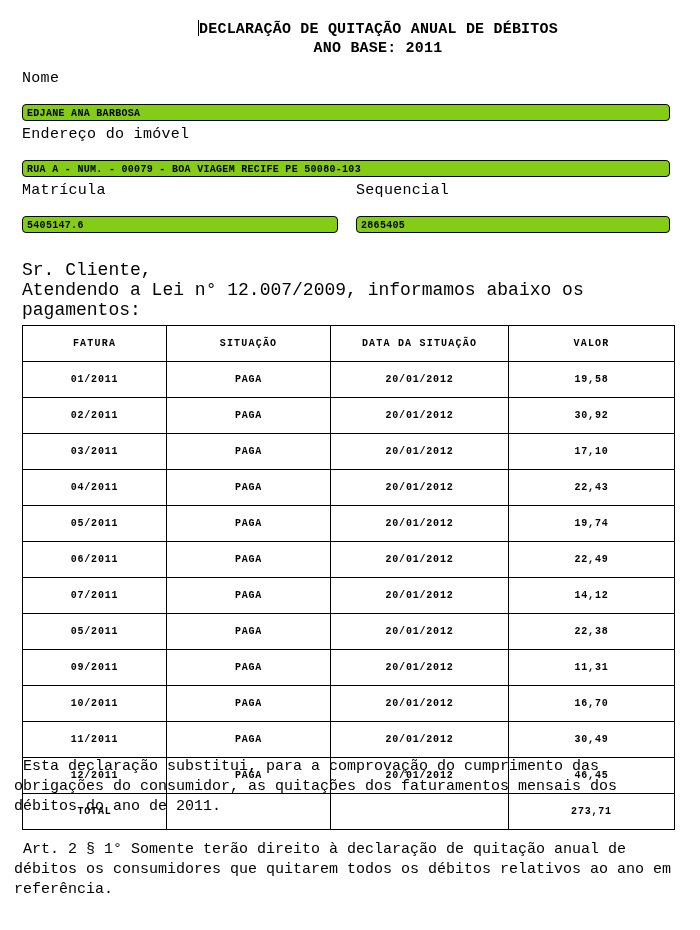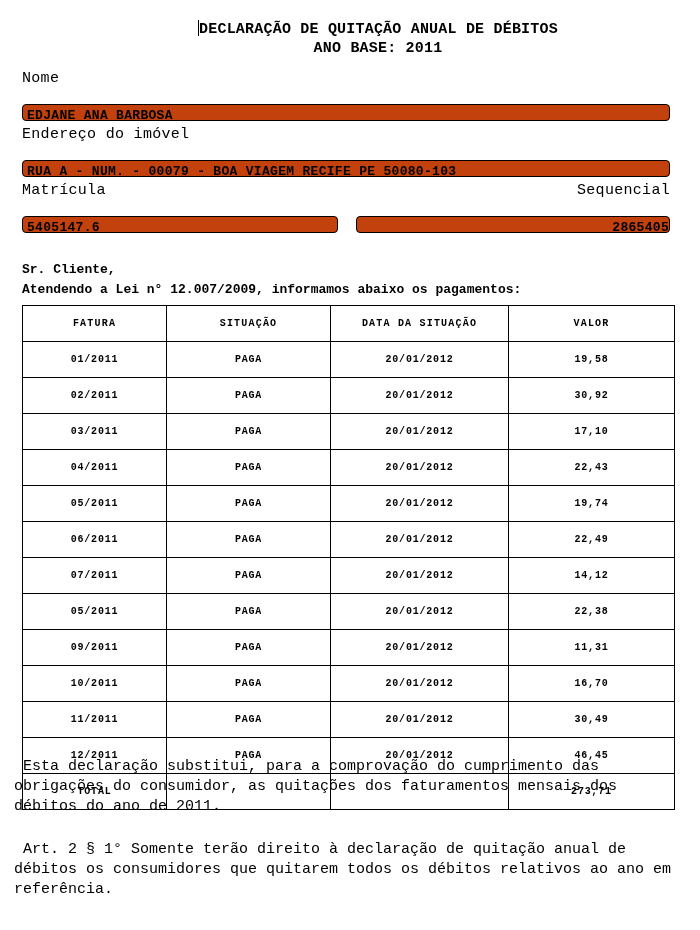--- a/index.html
+++ b/index.html
@@ -36,36 +36,35 @@
     font-size:15px;
     line-height:14px;
     letter-spacing:0.3px;
     margin-bottom:18px;
   }
   .field-box {
     height:17px;
     border:1px solid #000;
     border-radius:4px;
     padding:3px 0 0 4px;
-    font-size:13px;
+    font-size:10px;
     font-weight:bold;
     letter-spacing:0.3px;
-    background:#c2410c;
+    background:#84cc16;
     overflow:hidden;
     white-space:nowrap;
   }
   .field-row { display:flex; }
   .field-col-a { width:316px; margin-right:18px; }
-  .field-col-b { flex:1;text-align:right; }
+  .field-col-b { flex:1; }
   
   .intro {
     margin:20px 12px 0 22px;
-    font-size:13px;
+    font-size:18px;
     line-height:20px;
-    font-weight:bold;
   }
   
   table.payments {
     margin:5px 0 0 22px;
     width:652px;
     border-collapse:collapse;
     table-layout:fixed;
   }
   table.payments th, table.payments td {
     border:1px solid #000;

